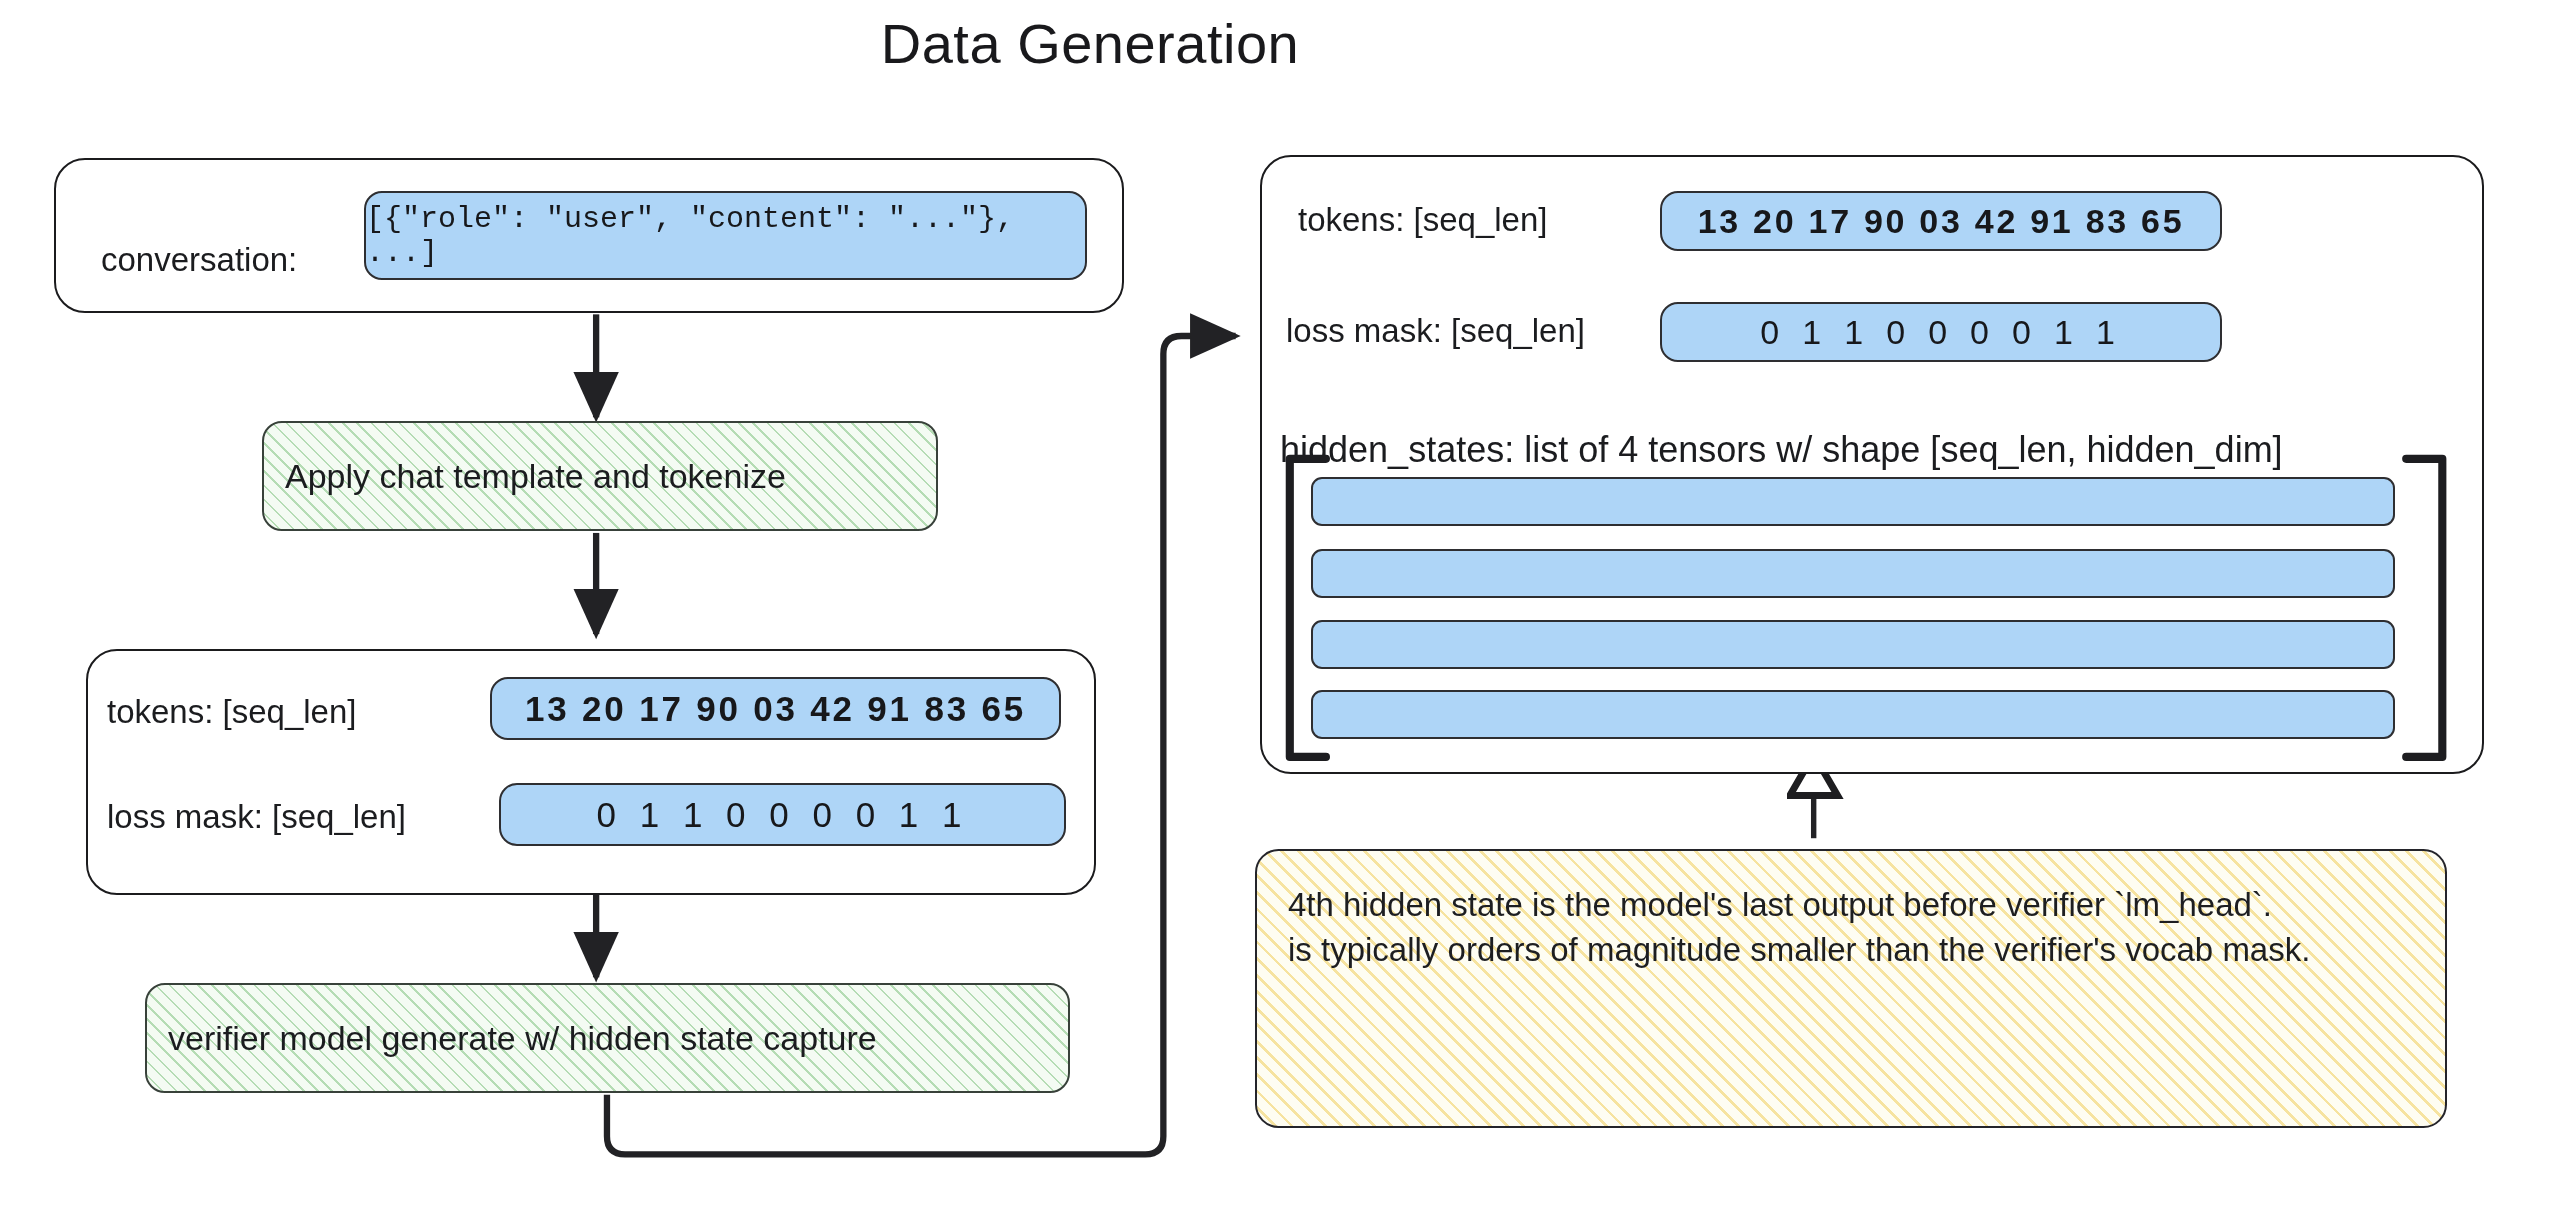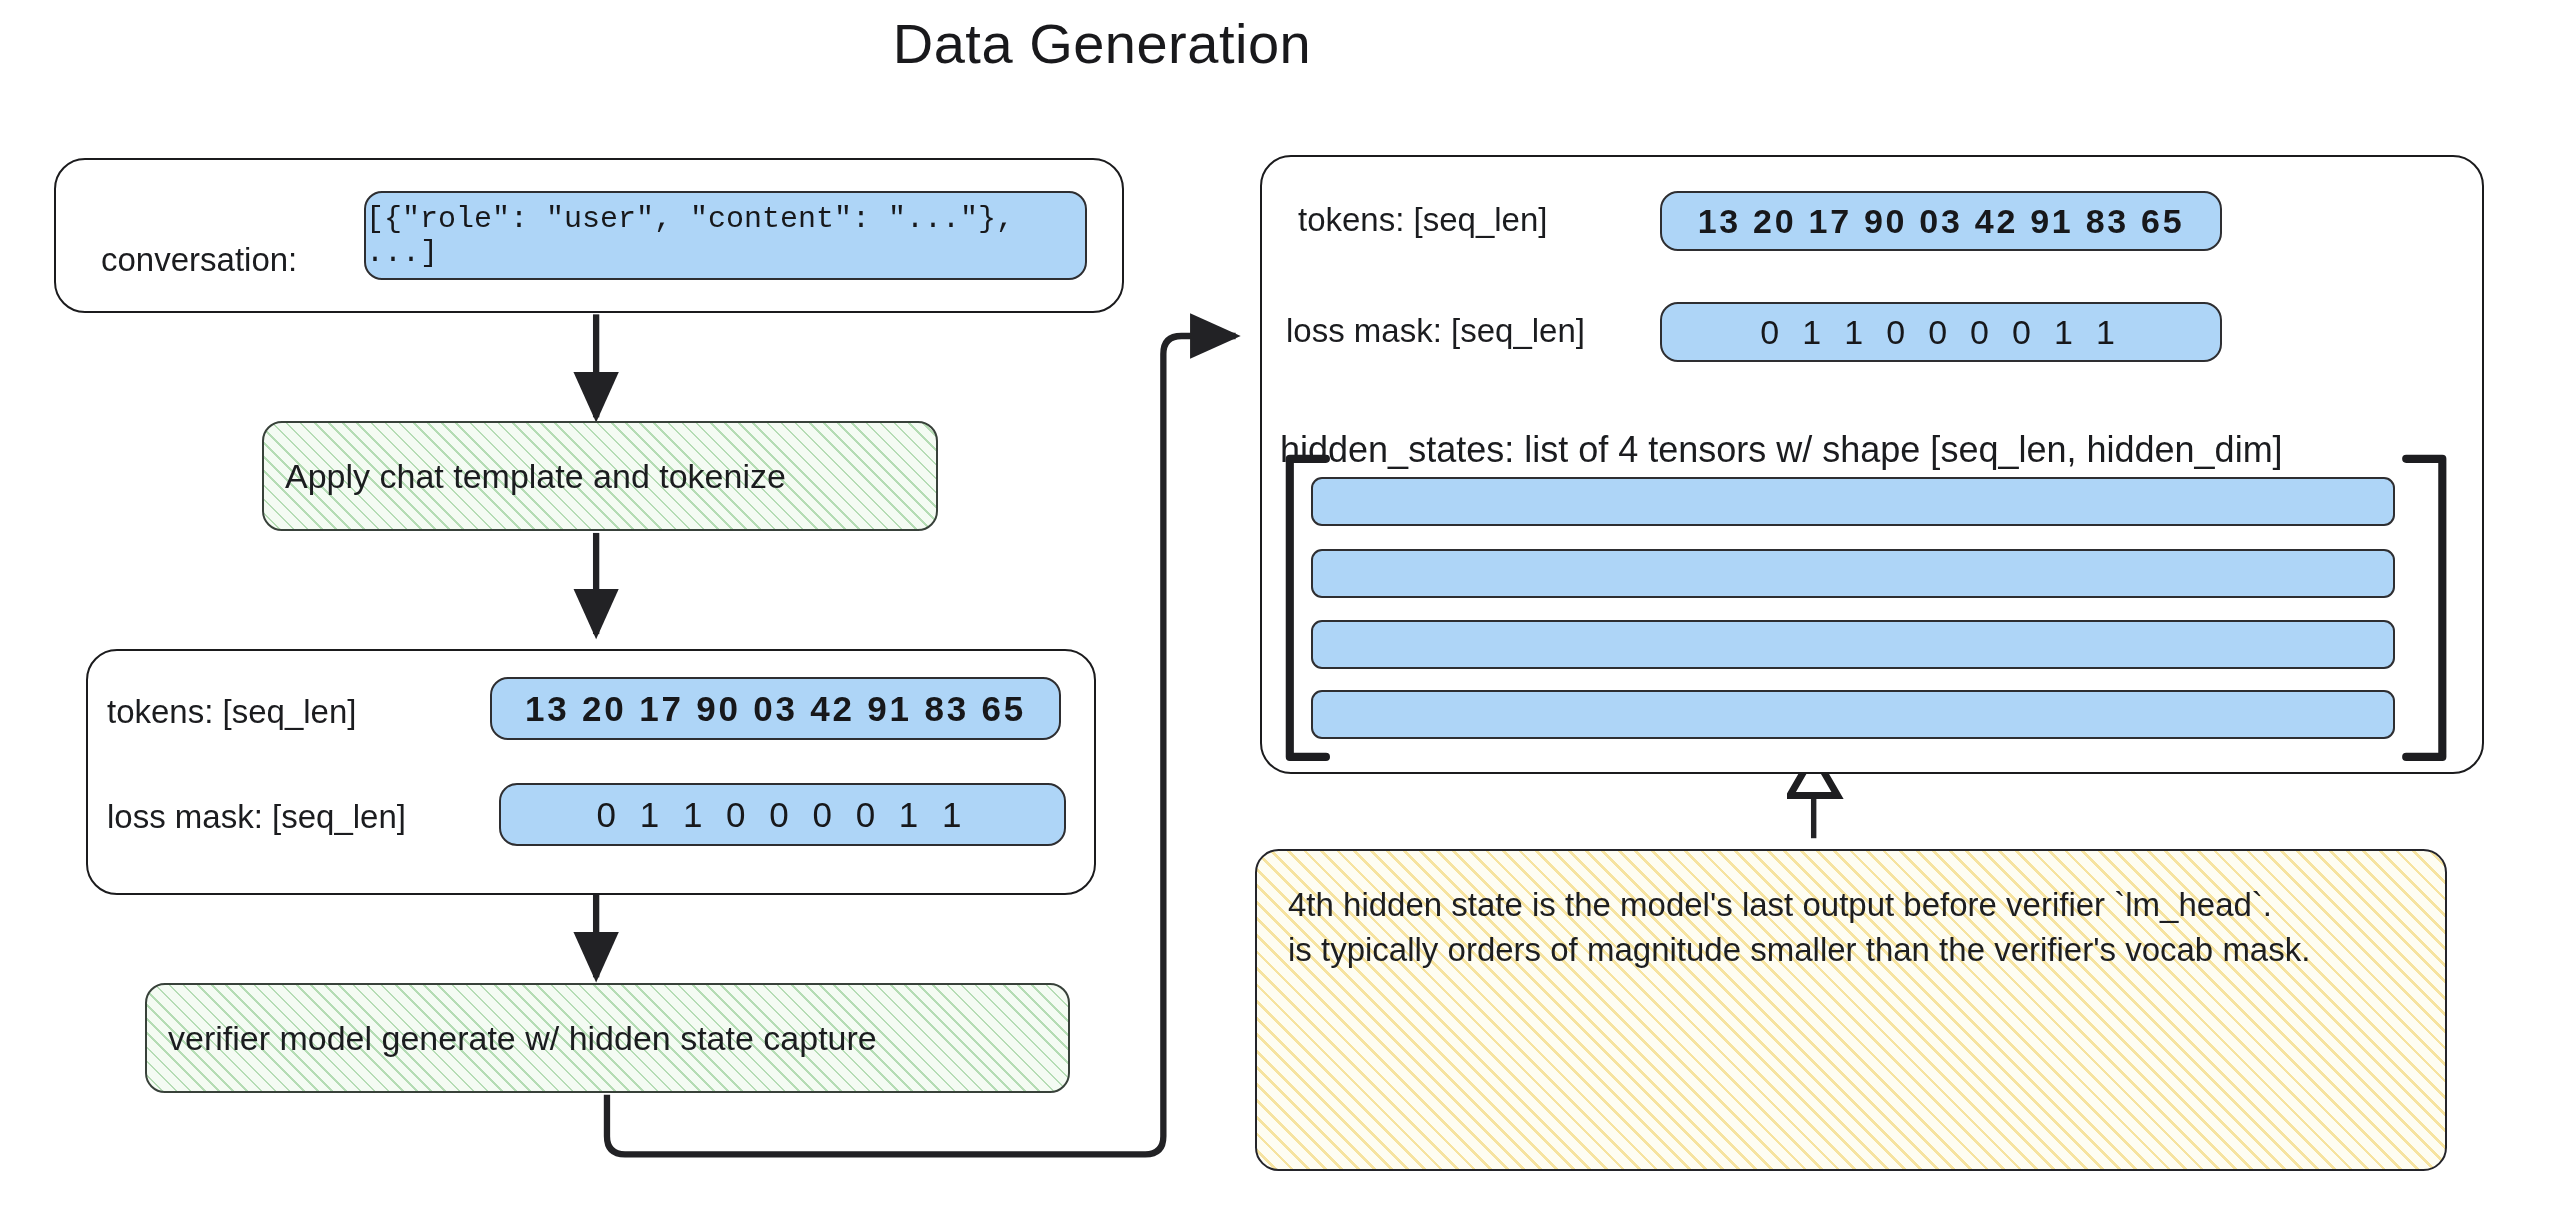--- a/index.html
+++ b/index.html
@@ -20,21 +20,20 @@
   #page-title {
     position: absolute;
     left: 0;
     top: 11px;
     width: 2180px;
     text-align: center;
     font-size: 56px;
     font-weight: 400;
     letter-spacing: 0.5px;
     color: #19191c;
-    padding-left: 12px;
   }
 
   
   .panel {
     position: absolute;
     border: 2.7px solid #1b1b1d;
     border-radius: 31px;
     background: #ffffff;
     box-sizing: border-box;
   }
@@ -177,17 +176,17 @@
 <svg class="svg-layer" viewBox="0 0 2852 1344" xmlns="http://www.w3.org/2000/svg">
   <path d="M 1468 508 L 1428 508 L 1428 838 L 1468 838" fill="none" stroke="#1d1d20" stroke-width="9" stroke-linecap="round" stroke-linejoin="round"></path>
   <path d="M 2664 508 L 2704 508 L 2704 838 L 2664 838" fill="none" stroke="#1d1d20" stroke-width="9" stroke-linecap="round" stroke-linejoin="round"></path>
 </svg>
 
 <div class="chip" style="left:1311px; top:477px; width:1084px; height:49px; border-radius:11px;"></div>
 <div class="chip" style="left:1311px; top:549px; width:1084px; height:49px; border-radius:11px;"></div>
 <div class="chip" style="left:1311px; top:620px; width:1084px; height:49px; border-radius:11px;"></div>
 <div class="chip" style="left:1311px; top:690px; width:1084px; height:49px; border-radius:11px;"></div>
 
-<div class="note" style="left:1255px; top:849px; width:1192px; height:322px;">
+<div class="note" style="left:1255px; top:849px; width:1192px; height:279px;">
   <p>4th hidden state is the model's last output before verifier `lm_head`.</p>
   <p>is typically orders of magnitude smaller than the verifier's vocab mask.</p>
 </div>
 
 
 </body></html>

